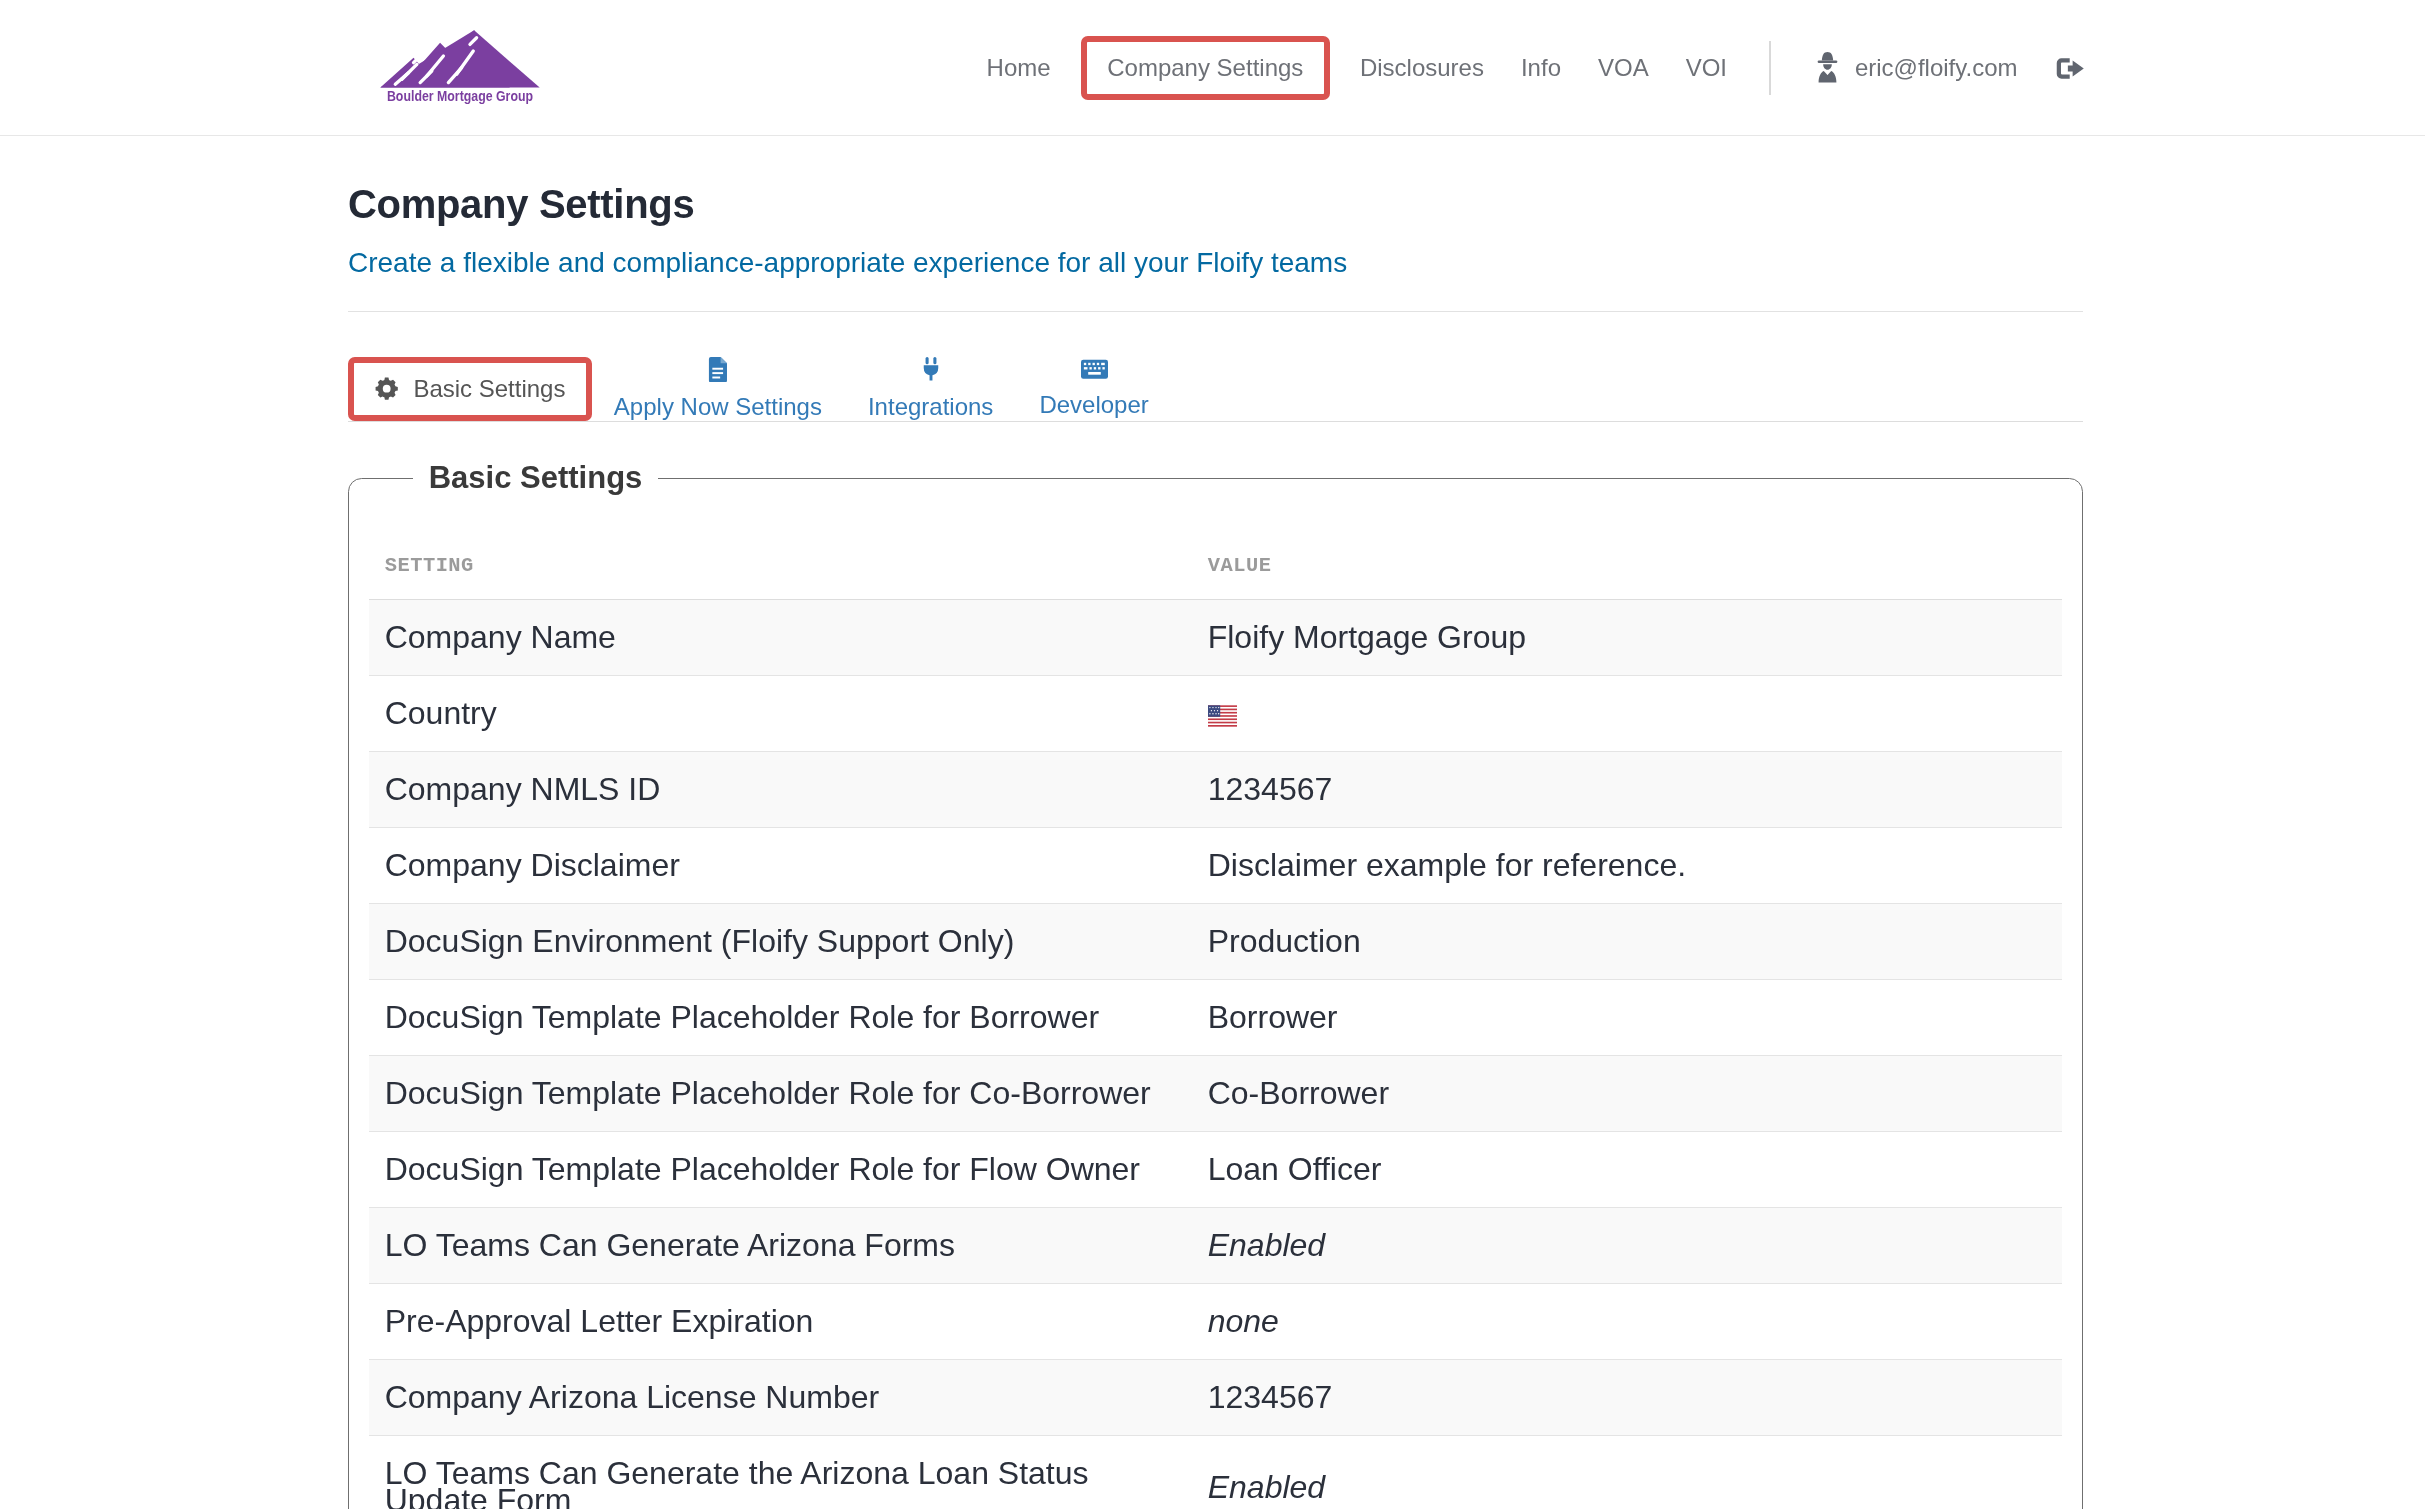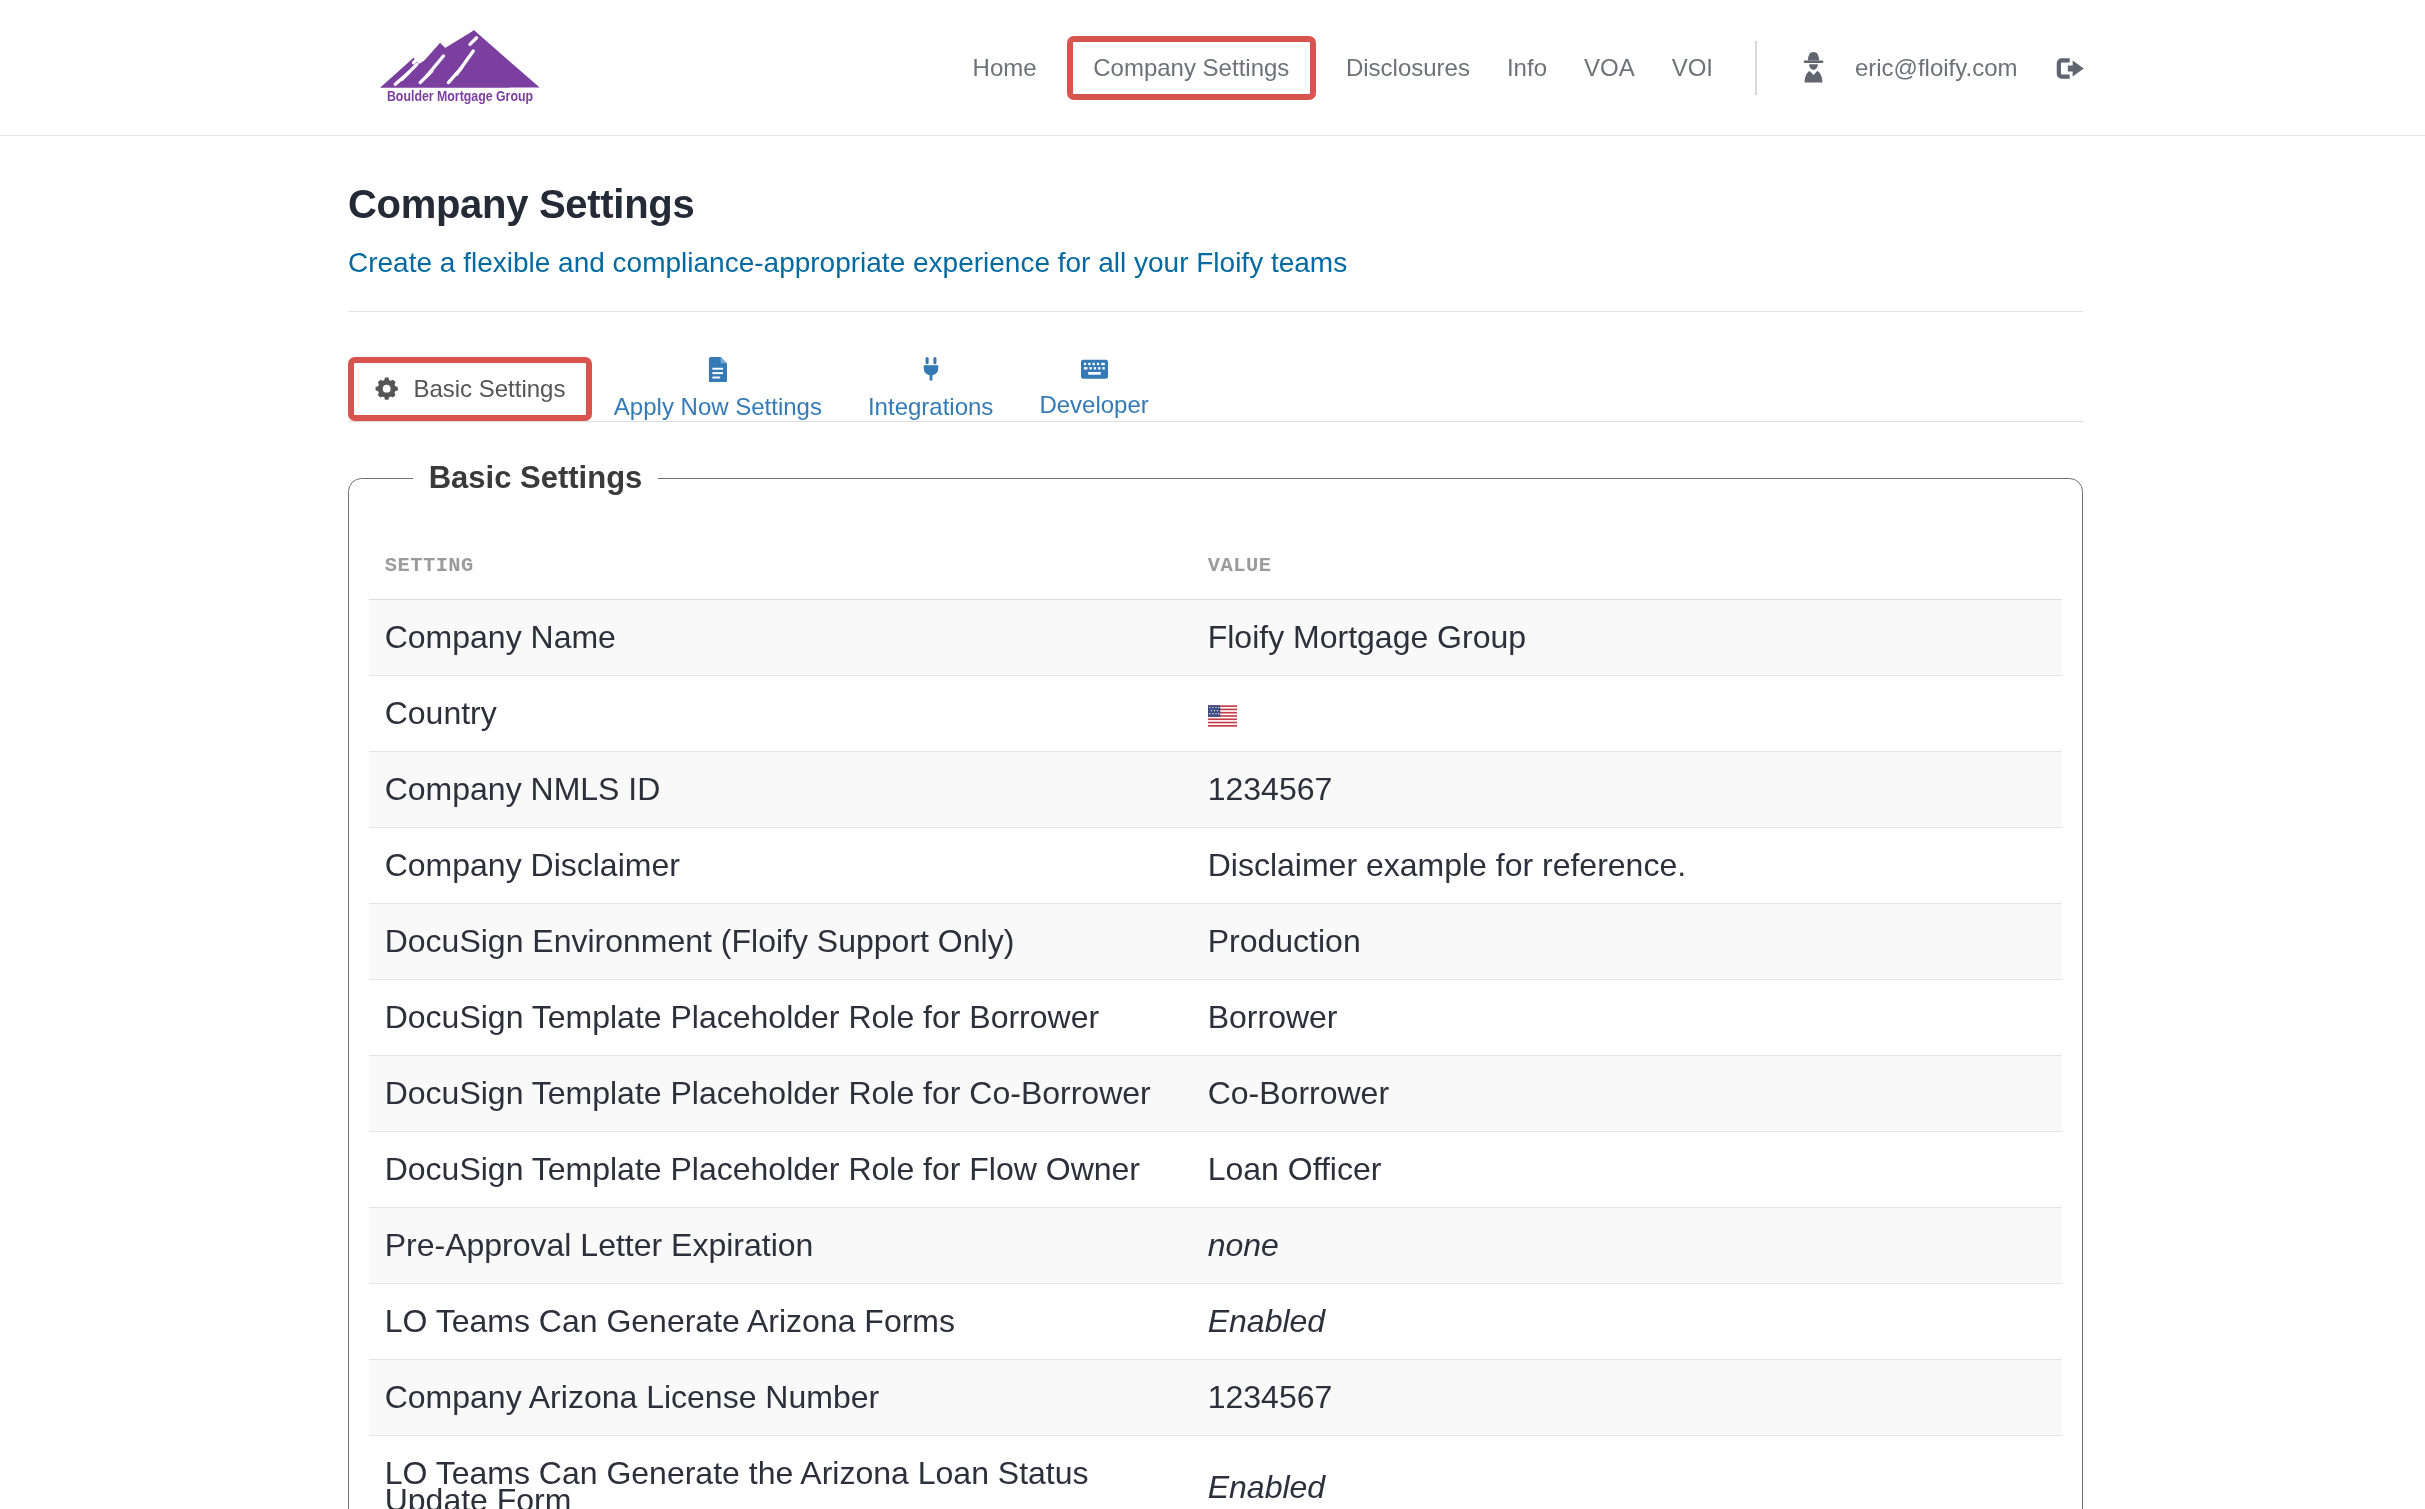--- a/index.html
+++ b/index.html
@@ -8,21 +8,21 @@
 
   
   header { height:136px; display:flex; align-items:center; justify-content:space-between;
            padding:0 341px 0 377px; border-bottom:0.8px solid #e7e7e7; background:#fff; }
   .logo { display:block; cursor:pointer; }
   nav { display:flex; align-items:center; gap:37px; font-size:24px; color:#6e7177; white-space:nowrap; }
   nav a { color:#6e7177; text-decoration:none; }
   .highlight-box { border:6.8px solid #d9534f; border-radius:6.8px; background:#fff; }
   .nav-highlight { padding:12px 20.4px; margin:0 -6.8px; }
   .nav-divider { width:1.7px; height:54px; background:#d9d9d9; margin:0 5.1px; }
-  .user-chip { display:flex; align-items:center; gap:27px; }
+  .user-chip { display:flex; align-items:center; gap:13px; }
   .icon { display:inline-block; vertical-align:middle; }
 
   
   main { margin:0 343px 0 348px; }
   h1 { font-size:40px; font-weight:bold; color:#242a36; margin-top:46px; letter-spacing:-0.3px; }
   .subtitle { font-size:28px; color:#0369a1; margin-top:20.4px; }
   .rule { border:none; border-top:0.8px solid #e2e2e2; margin-top:32px; }
 
   
   .tabs { position:relative; display:flex; align-items:center; margin-top:39px; height:75px; }
@@ -248,31 +248,31 @@
 
   <tr>
     <td>DocuSign Template Placeholder Role for Flow Owner</td>
     <td>
       <span>Loan Officer</span>
       
     </td>
   </tr>
 
   <tr>
+    <td>LO Teams Can Generate Arizona Forms</td>
+    <td>
+      <span class="val-italic">Enabled</span>
+      
+    </td>
+  </tr>
+
+  <tr>
     <td>Pre-Approval Letter Expiration</td>
     <td>
       <span class="val-italic">none</span>
-      
-    </td>
-  </tr>
-
-  <tr>
-    <td>LO Teams Can Generate Arizona Forms</td>
-    <td>
-      <span class="val-italic">Enabled</span>
       
     </td>
   </tr>
 
   <tr>
     <td>Company Arizona License Number</td>
     <td>
       <span>1234567</span>
       
     </td>

